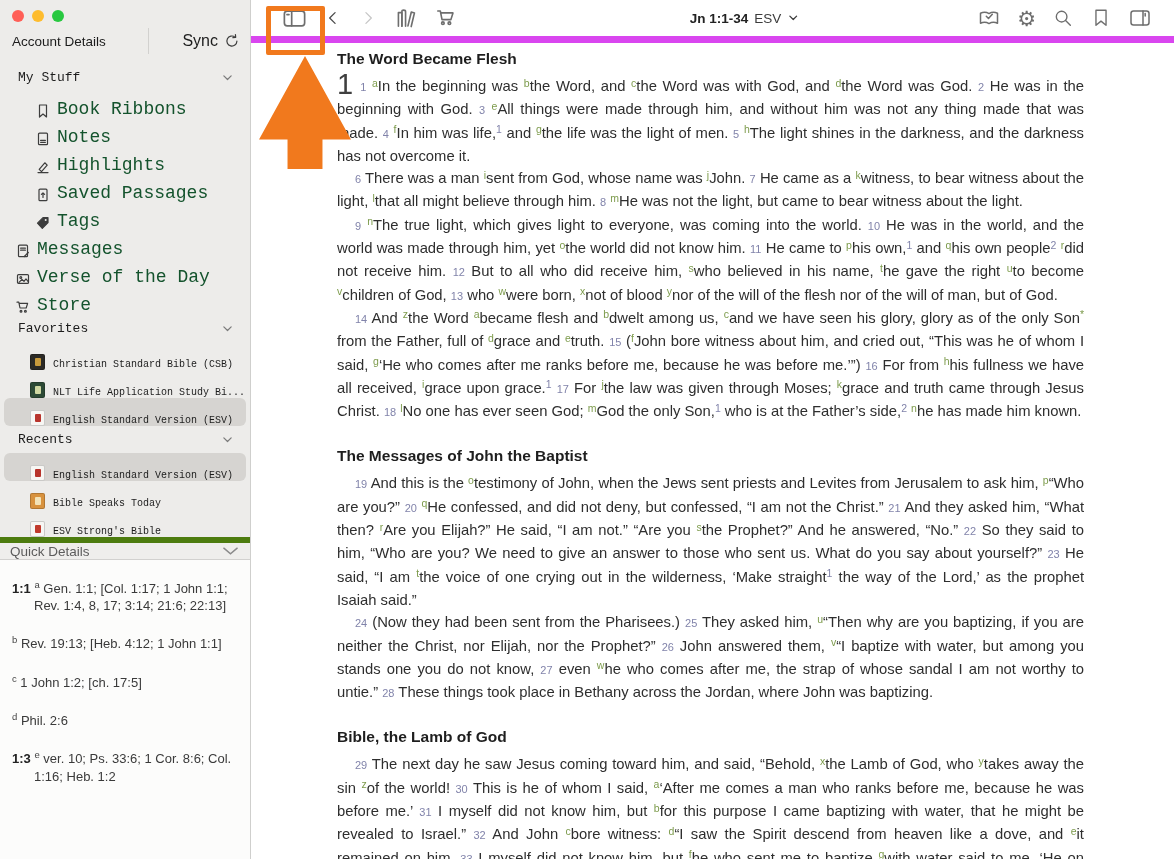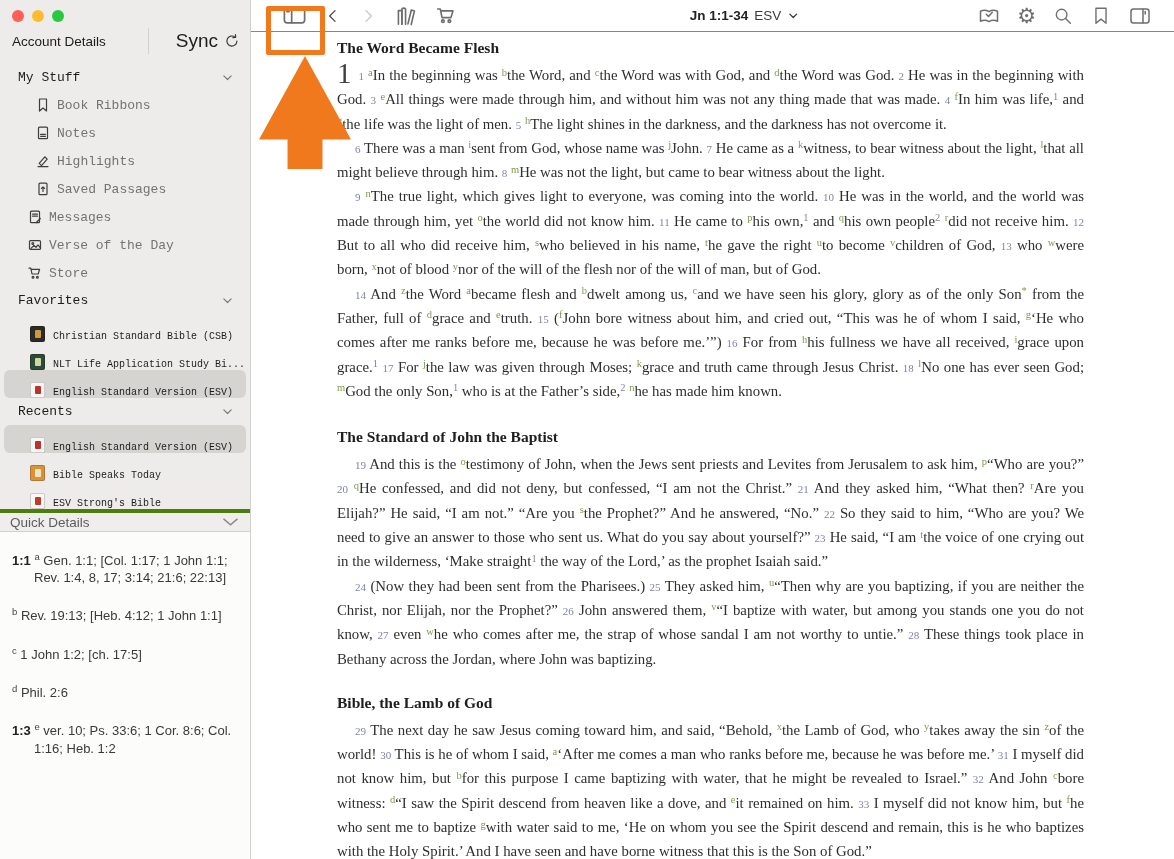--- a/index.html
+++ b/index.html
@@ -9,64 +9,64 @@
 
   
   .sidebar { width:251px; min-width:251px; background:#edecea; border-right:1px solid #cfcfcd;
              display:flex; flex-direction:column; position:relative; }
   .traffic { display:flex; gap:8px; padding:10px 0 0 12px; height:24px; }
   .tl { width:12px; height:12px; border-radius:50%; }
   .account-row { display:flex; align-items:center; height:30px; padding:0 10px 0 12px; margin-top:2px; }
   .account-label { font-size:13.5px; color:#1c1c1c; flex:0 0 auto; }
   .acct-div { width:1px; height:26px; background:#d2d1cf; margin-left:42px; }
   .sync-wrap { margin-left:auto; display:flex; align-items:center; gap:6px; }
-  .sync-label { font-size:19px; color:#1c1c1c; }
+  .sync-label { font-size:16px; color:#1c1c1c; }
   .nav { padding-top:8px;font-family:Liberation Mono, monospace; }
   .nav-section { display:flex; align-items:center; height:27px; padding:0 16px 0 18px; cursor:default; }
   .sec-label { font-size:13px; color:#1c1c1c; }
   .sec-chev { margin-left:auto; display:flex; align-items:center; }
-  .nav-item { display:flex; align-items:center; height:28px; font-size:13px; color:#737373; }
+  .nav-item { display:flex; align-items:flex-end; height:28px; font-size:18px; color:#14532d; }
   .nav-item .ic { display:flex; align-items:center; justify-content:center; width:17px; margin-right:6px; }
-  .ind1 { padding-left:26px; }
+  .ind1 { padding-left:14px; }
   .ind2 { padding-left:34px; }
   .book-row { display:flex; align-items:flex-end; height:28px; padding-left:26px; font-size:10px;
               color:#1c1c1c; margin:0 4px; border-radius:6px; }
   .book-row.selected { background:#d6d4d1; }
   .thumb { width:15px; height:16px; border-radius:2px; margin-right:8px; position:relative;
            border:1px solid rgba(0,0,0,.18); flex:0 0 auto; }
   .thumb .acc { position:absolute; left:50%; top:50%; transform:translate(-50%,-50%);
                 width:6px; height:8px; border-radius:1px; }
   .book-label { white-space:nowrap; overflow:hidden; }
 
   .qd { margin-top:auto; display:flex; flex-direction:column; flex:1; min-height:0; }
   .qd-header { display:flex; align-items:center; height:23px; padding:0 10px 0 10px;
-               border-top:4px solid #4d7c0f; border-bottom:1px solid #d2d1cf; background:#efeeec; }
+               border-top:6px solid #4d7c0f; border-bottom:1px solid #d2d1cf; background:#efeeec; }
   .qd-title { font-size:13.5px; color:#5c5c5c; }
   .qd-chev { margin-left:auto; display:flex; }
   .qd-body { background:#fcfcfb; flex:1; padding:16px 14px 0 12px; overflow:hidden; }
   .qd-entry { font-size:13px; color:#3a3a3a; line-height:17px; margin-bottom:17px;
               padding-left:22px; text-indent:-22px; }
   .qd-entry b { color:#222; }
   .qd-entry sup { font-size:9.5px; color:#444; }
 
   
   .main { flex:1; position:relative; background:#fff; display:flex; flex-direction:column; }
-  .toolbar { height:32px; display:flex; align-items:center; position:relative;
-             border-bottom:1px solid #d946ef; background:#fff; }
+  .toolbar { height:43px; display:flex; align-items:center; position:relative;
+             border-bottom:7px solid #d946ef; background:#fff; }
   .tb-left { display:flex; align-items:center; gap:15px; padding-left:30px; }
   .tb-right { position:absolute; right:22px; display:flex; align-items:center; gap:16px; }
   .tb-ic { display:flex; align-items:center; justify-content:center; cursor:default; }
   .tb-title { position:absolute; left:50%; transform:translateX(-50%); margin-left:32px;
               display:flex; align-items:center; gap:6px; cursor:default; }
   .tb-ref { font-size:13.5px; color:#222; font-weight:600; }
   .tb-ver { font-size:13.5px; color:#3c3c3c; }
   .gear-glyph { font-size:21px; color:#6e6e6e; line-height:1; }
 
   
-  .content { flex:1; overflow:hidden; padding:7px 90px 0 86px;font-family:Liberation Serif, serif; }
+  .content { flex:1; overflow:hidden; padding:7px 90px 0 86px; }
   .s-head { font-size:15.5px; font-weight:700; color:#1e1e1e; margin:24px 0 7px; }
   .s-head.first { margin-top:0; }
   .para { font-size:14.8px; line-height:22.3px; color:#2e2e2e; text-align:justify; }
   .para.indent { text-indent:18px; }
   .chap { font-size:29px; color:#3f3f3f; line-height:0; position:relative; top:3px;
           margin-right:7px; font-weight:400; }
   .vn { color:#8183aa; font-size:11px; }
   .xr { color:#7d9b4c; font-size:10.5px; position:relative; top:-4.5px; }
   .fn { color:#8183aa; font-size:10.5px; position:relative; top:-4.5px; }
 
@@ -142,20 +142,29 @@
         </div>
         <div class="nav-item ind2">
           <span class="ic">
             <svg width="16" height="16" viewBox="0 0 16 16" fill="none" stroke="#3d3d3d" stroke-width="1.2" stroke-linecap="round" stroke-linejoin="round">
               <rect x="4" y="2.2" width="8" height="11.5" rx="1"></rect>
               <path d="M8 10.5V5.8M6.4 7.4L8 5.8l1.6 1.6"></path>
             </svg>
           </span>
           <span>Saved Passages</span>
         </div>
+        <div class="nav-item ind2">
+          <span class="ic">
+            <svg width="16" height="16" viewBox="0 0 16 16" fill="none" stroke="#3d3d3d" stroke-width="1.2" stroke-linecap="round" stroke-linejoin="round">
+              <path d="M2.5 8.2L8 2.7h5v5L7.3 13.4z" fill="#3d3d3d"></path>
+              <circle cx="10.7" cy="5" r="1" fill="#edecea" stroke="none"></circle>
+            </svg>
+          </span>
+          <span>Tags</span>
+        </div>
         <div class="nav-item ind1">
           <span class="ic">
             <svg width="16" height="16" viewBox="0 0 16 16" fill="none" stroke="#3d3d3d" stroke-width="1.2" stroke-linecap="round" stroke-linejoin="round">
               <rect x="3.5" y="2.2" width="9" height="11.5" rx="1"></rect>
               <path d="M5.6 5.2h4.8M5.6 7.2h4.8"></path>
               <path d="M9.3 13.5l4-4"></path>
             </svg>
           </span>
           <span>Messages</span>
         </div>
@@ -344,21 +353,21 @@
           </span>
         </div>
     </div>
 
     <div class="content" id="content">
         <h2 class="s-head first">The Word Became Flesh</h2>
         <p class="para"><span class="chap">1</span><span class="vn">1</span> <span class="xr">a</span>In the beginning was <span class="xr">b</span>the Word, and <span class="xr">c</span>the Word was with God, and <span class="xr">d</span>the Word was God. <span class="vn">2</span> He was in the beginning with God. <span class="vn">3</span> <span class="xr">e</span>All things were made through him, and without him was not any thing made that was made. <span class="vn">4</span> <span class="xr">f</span>In him was life,<span class="fn">1</span> and <span class="xr">g</span>the life was the light of men. <span class="vn">5</span> <span class="xr">h</span>The light shines in the darkness, and the darkness has not overcome it.</p>
         <p class="para indent"><span class="vn">6</span> There was a man <span class="xr">i</span>sent from God, whose name was <span class="xr">j</span>John. <span class="vn">7</span> He came as a <span class="xr">k</span>witness, to bear witness about the light, <span class="xr">l</span>that all might believe through him. <span class="vn">8</span> <span class="xr">m</span>He was not the light, but came to bear witness about the light.</p>
         <p class="para indent"><span class="vn">9</span> <span class="xr">n</span>The true light, which gives light to everyone, was coming into the world. <span class="vn">10</span> He was in the world, and the world was made through him, yet <span class="xr">o</span>the world did not know him. <span class="vn">11</span> He came to <span class="xr">p</span>his own,<span class="fn">1</span> and <span class="xr">q</span>his own people<span class="fn">2</span> <span class="xr">r</span>did not receive him. <span class="vn">12</span> But to all who did receive him, <span class="xr">s</span>who believed in his name, <span class="xr">t</span>he gave the right <span class="xr">u</span>to become <span class="xr">v</span>children of God, <span class="vn">13</span> who <span class="xr">w</span>were born, <span class="xr">x</span>not of blood <span class="xr">y</span>nor of the will of the flesh nor of the will of man, but of God.</p>
         <p class="para indent"><span class="vn">14</span> And <span class="xr">z</span>the Word <span class="xr">a</span>became flesh and <span class="xr">b</span>dwelt among us, <span class="xr">c</span>and we have seen his glory, glory as of the only Son<span class="xr">*</span> from the Father, full of <span class="xr">d</span>grace and <span class="xr">e</span>truth. <span class="vn">15</span> (<span class="xr">f</span>John bore witness about him, and cried out, “This was he of whom I said, <span class="xr">g</span>‘He who comes after me ranks before me, because he was before me.’”) <span class="vn">16</span> For from <span class="xr">h</span>his fullness we have all received, <span class="xr">i</span>grace upon grace.<span class="fn">1</span> <span class="vn">17</span> For <span class="xr">j</span>the law was given through Moses; <span class="xr">k</span>grace and truth came through Jesus Christ. <span class="vn">18</span> <span class="xr">l</span>No one has ever seen God; <span class="xr">m</span>God the only Son,<span class="fn">1</span> who is at the Father’s side,<span class="fn">2</span> <span class="xr">n</span>he has made him known.</p>
-        <h2 class="s-head">The Standard of John the Baptist</h2>
+        <h2 class="s-head">The Messages of John the Baptist</h2>
         <p class="para indent"><span class="vn">19</span> And this is the <span class="xr">o</span>testimony of John, when the Jews sent priests and Levites from Jerusalem to ask him, <span class="xr">p</span>“Who are you?” <span class="vn">20</span> <span class="xr">q</span>He confessed, and did not deny, but confessed, “I am not the Christ.” <span class="vn">21</span> And they asked him, “What then? <span class="xr">r</span>Are you Elijah?” He said, “I am not.” “Are you <span class="xr">s</span>the Prophet?” And he answered, “No.” <span class="vn">22</span> So they said to him, “Who are you? We need to give an answer to those who sent us. What do you say about yourself?” <span class="vn">23</span> He said, “I am <span class="xr">t</span>the voice of one crying out in the wilderness, ‘Make straight<span class="fn">1</span> the way of the Lord,’ as the prophet Isaiah said.”</p>
         <p class="para indent"><span class="vn">24</span> (Now they had been sent from the Pharisees.) <span class="vn">25</span> They asked him, <span class="xr">u</span>“Then why are you baptizing, if you are neither the Christ, nor Elijah, nor the Prophet?” <span class="vn">26</span> John answered them, <span class="xr">v</span>“I baptize with water, but among you stands one you do not know, <span class="vn">27</span> even <span class="xr">w</span>he who comes after me, the strap of whose sandal I am not worthy to untie.” <span class="vn">28</span> These things took place in Bethany across the Jordan, where John was baptizing.</p>
         <h2 class="s-head">Bible, the Lamb of God</h2>
         <p class="para indent"><span class="vn">29</span> The next day he saw Jesus coming toward him, and said, “Behold, <span class="xr">x</span>the Lamb of God, who <span class="xr">y</span>takes away the sin <span class="xr">z</span>of the world! <span class="vn">30</span> This is he of whom I said, <span class="xr">a</span>‘After me comes a man who ranks before me, because he was before me.’ <span class="vn">31</span> I myself did not know him, but <span class="xr">b</span>for this purpose I came baptizing with water, that he might be revealed to Israel.” <span class="vn">32</span> And John <span class="xr">c</span>bore witness: <span class="xr">d</span>“I saw the Spirit descend from heaven like a dove, and <span class="xr">e</span>it remained on him. <span class="vn">33</span> I myself did not know him, but <span class="xr">f</span>he who sent me to baptize <span class="xr">g</span>with water said to me, ‘He on whom you see the Spirit descend and remain, this is he who baptizes with the Holy Spirit.’  And I have seen and have borne witness that this is the Son of God.”</p>
       </div>
 
     <div class="hl-box"></div>
     <div class="hl-arrow"></div>
   </main>
 </div>

